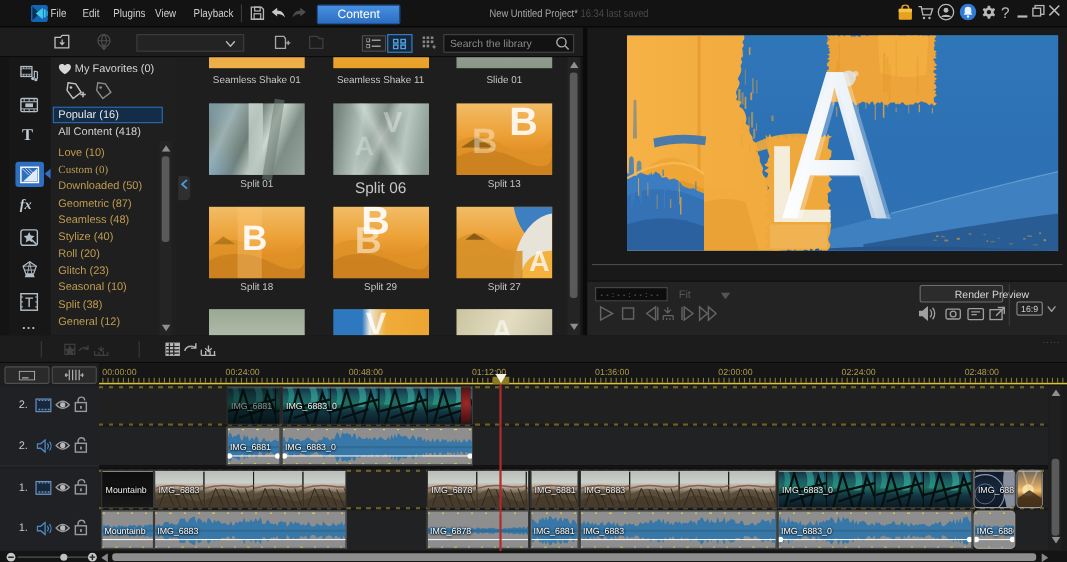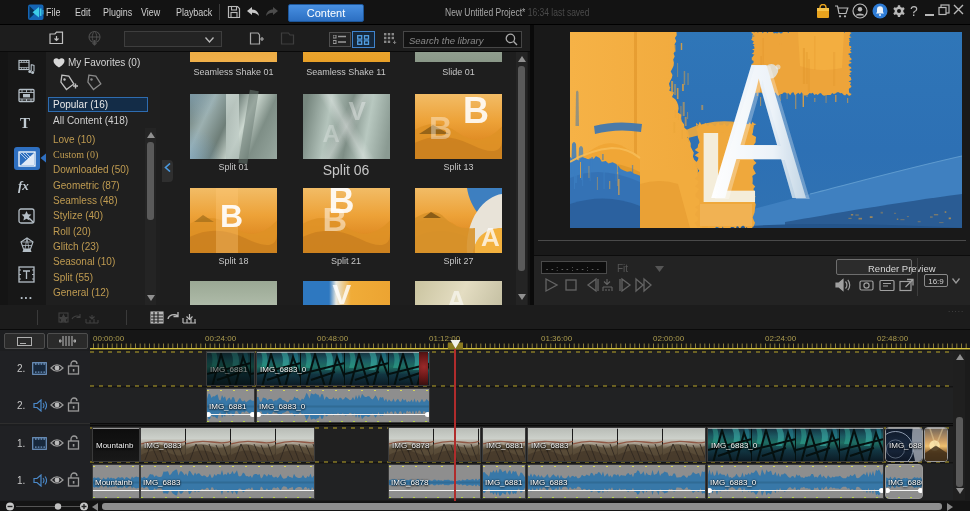--- a/index.html
+++ b/index.html
@@ -130,21 +130,21 @@
           <rect x="7.6" y="0" width="2.4" height="2.4"></rect>
       <rect x="0" y="3.8" width="2.4" height="2.4"></rect>
           <rect x="3.8" y="3.8" width="2.4" height="2.4"></rect>
           <rect x="7.6" y="3.8" width="2.4" height="2.4"></rect>
       <rect x="0" y="7.6" width="2.4" height="2.4"></rect>
           <rect x="3.8" y="7.6" width="2.4" height="2.4"></rect>
       <path d="M10.6 7.6 v3 l-1.4 -1.4 M10.6 10.6 l1.4 -1.4" stroke="#888" fill="none" stroke-width="1"></path>
     </g>
   </svg>
   <div class="abs" style="left:403px;top:6px;width:119px;height:17px;background:#121212;border:1px solid #464646;"></div>
-  <div class="txt" style="left:409px;top:10px;font-size:9.5px;color:#8a8a8a;font-style:italic;">Search the library</div>
+  <div class="txt" style="left:409px;top:10px;font-size:9.5px;color:#8a8a8a;">Search the library</div>
   <svg class="abs" style="left:505px;top:8px;" width="13" height="13" viewBox="0 0 13 13">
     <circle cx="5.4" cy="5.4" r="4.2" fill="none" stroke="#aaa" stroke-width="1.3"></circle>
     <path d="M8.6 8.6 L12 12" stroke="#aaa" stroke-width="1.4"></path>
   </svg>
 </div>
 
 <div class="abs" id="rail" style="left:0;top:52px;width:46px;height:253px;background:#141414;">
   <div class="abs" style="left:8px;top:0;width:38px;height:253px;background:#171717;"></div>
 
   <svg class="abs" style="left:18px;top:7px;" width="17" height="16" viewBox="0 0 17 16">
@@ -217,21 +217,21 @@
   <div class="txt" style="left:7px;top:63px;font-size:10px;color:#d0d0d0;">All Content (418)</div>
   <div class="txt" style="left:7px;top:82px;font-size:10px;color:#bf9b51;">Love (10)</div>
   <div class="txt" style="left:7px;top:97px;font-size:10px;color:#bf9b51;font-family:Liberation Serif, serif;">Custom (0)</div>
   <div class="txt" style="left:7px;top:112px;font-size:10px;color:#bf9b51;">Downloaded (50)</div>
   <div class="txt" style="left:7px;top:128px;font-size:10px;color:#bf9b51;">Geometric (87)</div>
   <div class="txt" style="left:7px;top:143px;font-size:10px;color:#bf9b51;">Seamless (48)</div>
   <div class="txt" style="left:7px;top:158px;font-size:10px;color:#bf9b51;">Stylize (40)</div>
   <div class="txt" style="left:7px;top:174px;font-size:10px;color:#bf9b51;">Roll (20)</div>
   <div class="txt" style="left:7px;top:189px;font-size:10px;color:#bf9b51;">Glitch (23)</div>
   <div class="txt" style="left:7px;top:204px;font-size:10px;color:#bf9b51;">Seasonal (10)</div>
-  <div class="txt" style="left:7px;top:220px;font-size:10px;color:#bf9b51;">Split (55)</div>
+  <div class="txt" style="left:7px;top:220px;font-size:10px;color:#bf9b51;">Split (38)</div>
   <div class="txt" style="left:7px;top:235px;font-size:10px;color:#bf9b51;">General (12)</div>
 
   <div class="abs" style="left:99px;top:76px;width:11px;height:177px;background:#242424;"></div>
   <svg class="abs" style="left:101px;top:80px;" width="8" height="6" viewBox="0 0 8 6">
         <path d="M0 6 L4 0 L8 6Z" fill="#909090"></path>
       </svg>
   <div class="abs" style="left:101px;top:90px;width:7px;height:78px;background:#5a5a5a;border-radius:3px;"></div>
   <svg class="abs" style="left:101px;top:243px;" width="8" height="6" viewBox="0 0 8 6">
         <path d="M0 0 L4 6 L8 0Z" fill="#909090"></path>
       </svg>
@@ -293,21 +293,21 @@
         <svg class="abs" style="left:0;top:0;" width="87" height="65" viewBox="0 0 87 65">
           <path d="M40 0 H87 V40 C70 38 55 20 52 0 Z" fill="#3d7fc0"></path>
           <path d="M52 65 C 50 30 70 8 87 6 L87 40 C70 42 60 52 58 65 Z" fill="#e8e3d8"></path>
           <path d="M58 65 C 60 48 72 40 87 40 V65 Z" fill="#f3b13e"></path>
           <path d="M0 30 Q20 18 30 30 T60 40 V65 H0 Z" fill="#d8922a" opacity="0.9"></path>
           <path d="M8 30 l8 -6 10 6 Z" fill="#8a5c16"></path>
           <text x="66" y="58" font-size="26" fill="#ffffff" opacity="0.75" font-weight="bold" font-family="Liberation Sans">A</text>
         </svg>
       </div>
 <div class="txt" style="left:17px;top:204px;width:113px;font-size:9px;color:#c6c6c6;text-align:center;">Split 18</div>
-<div class="txt" style="left:129.5px;top:204px;width:113px;font-size:9px;color:#c6c6c6;text-align:center;">Split 21</div>
+<div class="txt" style="left:129.5px;top:204px;width:113px;font-size:9px;color:#c6c6c6;text-align:center;">Split 29</div>
 <div class="txt" style="left:242px;top:204px;width:113px;font-size:9px;color:#c6c6c6;text-align:center;">Split 27</div>
 <div class="abs" style="left:30px;top:229px;width:87px;height:65px;background:linear-gradient(180deg,#9aa894,#b0bcaa 40%,#8c9a86);"></div>
 <div class="abs" style="left:142.5px;top:229px;width:87px;height:65px;background:linear-gradient(90deg,#2e78c0 30%,#e8e8e0 38%,#f0ac38 55%,#eca432);">
         <div class="txt" style="left:30px;top:-2px;font-size:28px;color:rgba(255,255,255,0.8);font-weight:bold;">V</div>
       </div>
 <div class="abs" style="left:255px;top:229px;width:87px;height:65px;background:linear-gradient(115deg,#cac4a0,#e4ddc2 45%,#b8b496);">
         <div class="txt" style="left:32px;top:4px;font-size:26px;color:rgba(255,255,255,0.55);font-weight:bold;">A</div>
       </div>
 </div>
 

